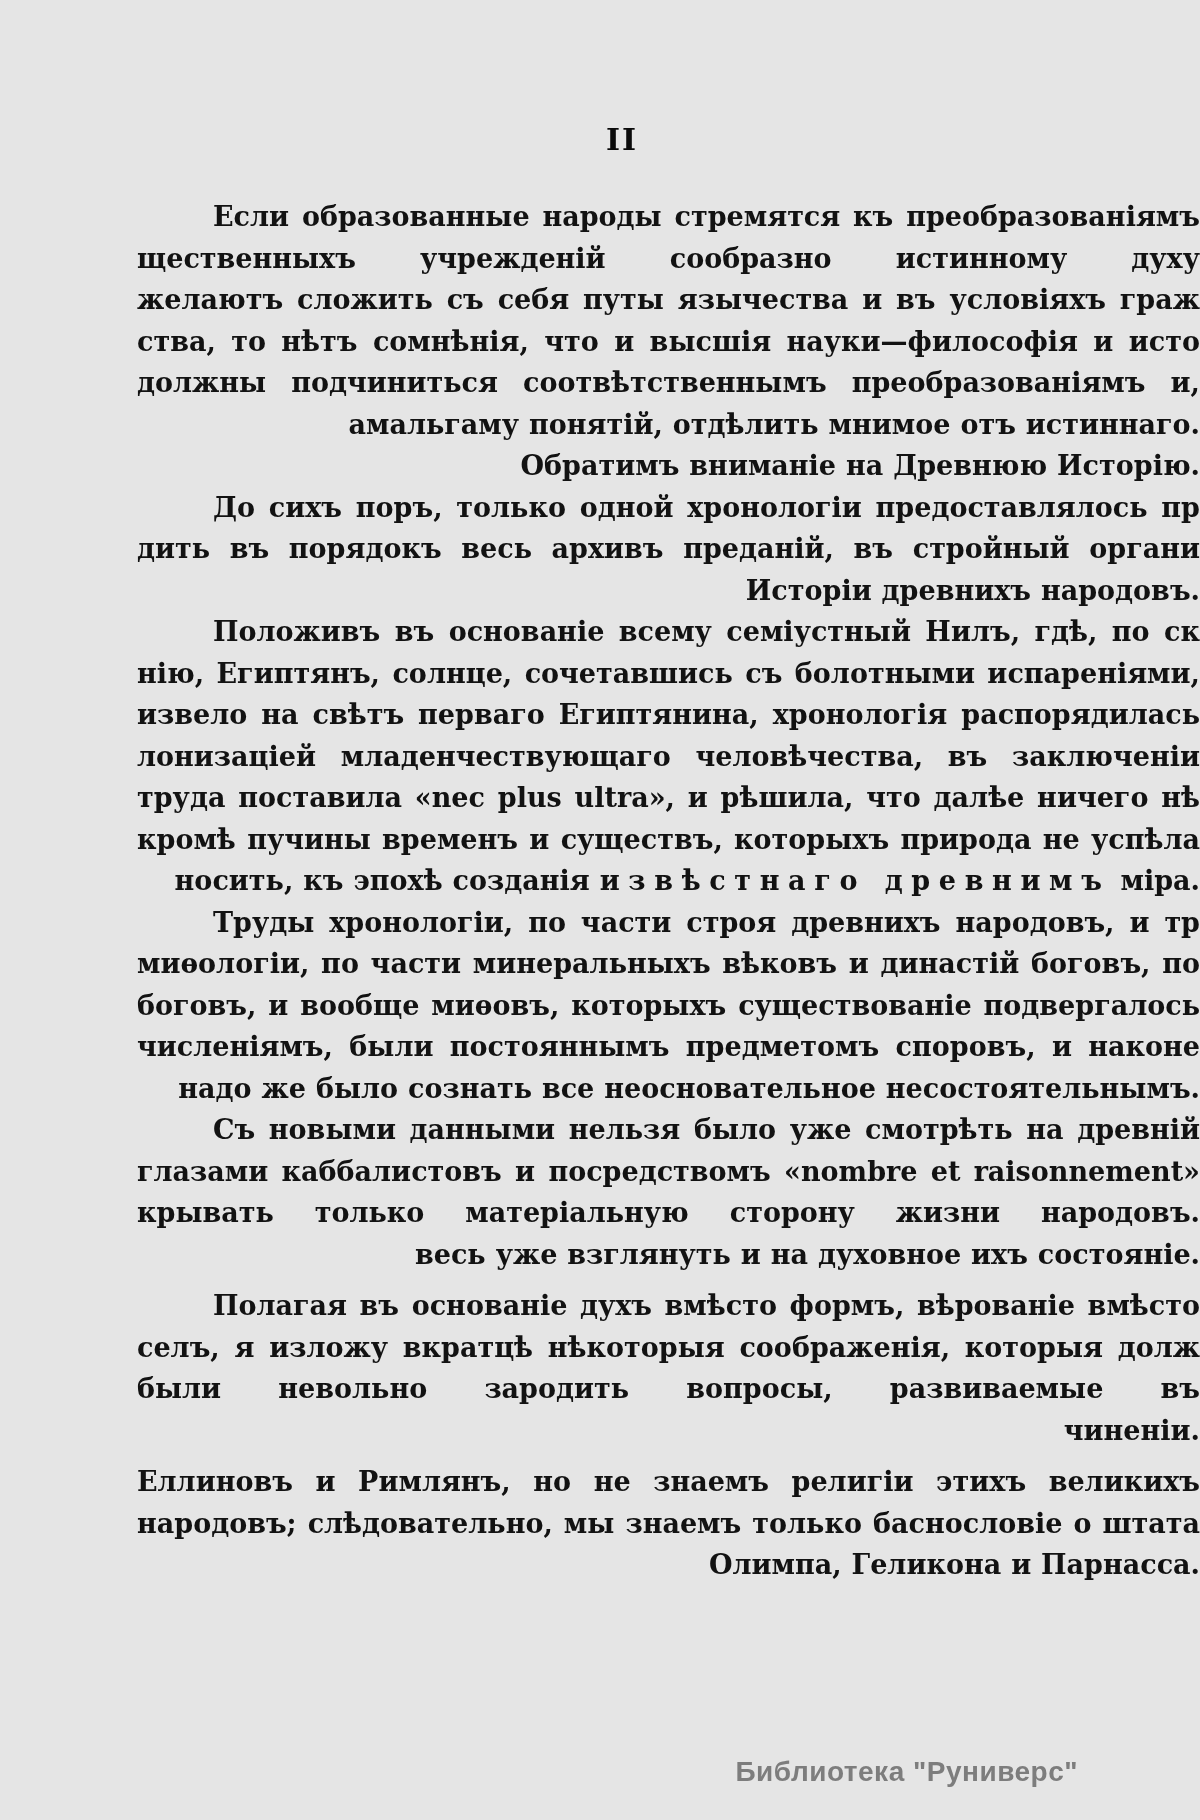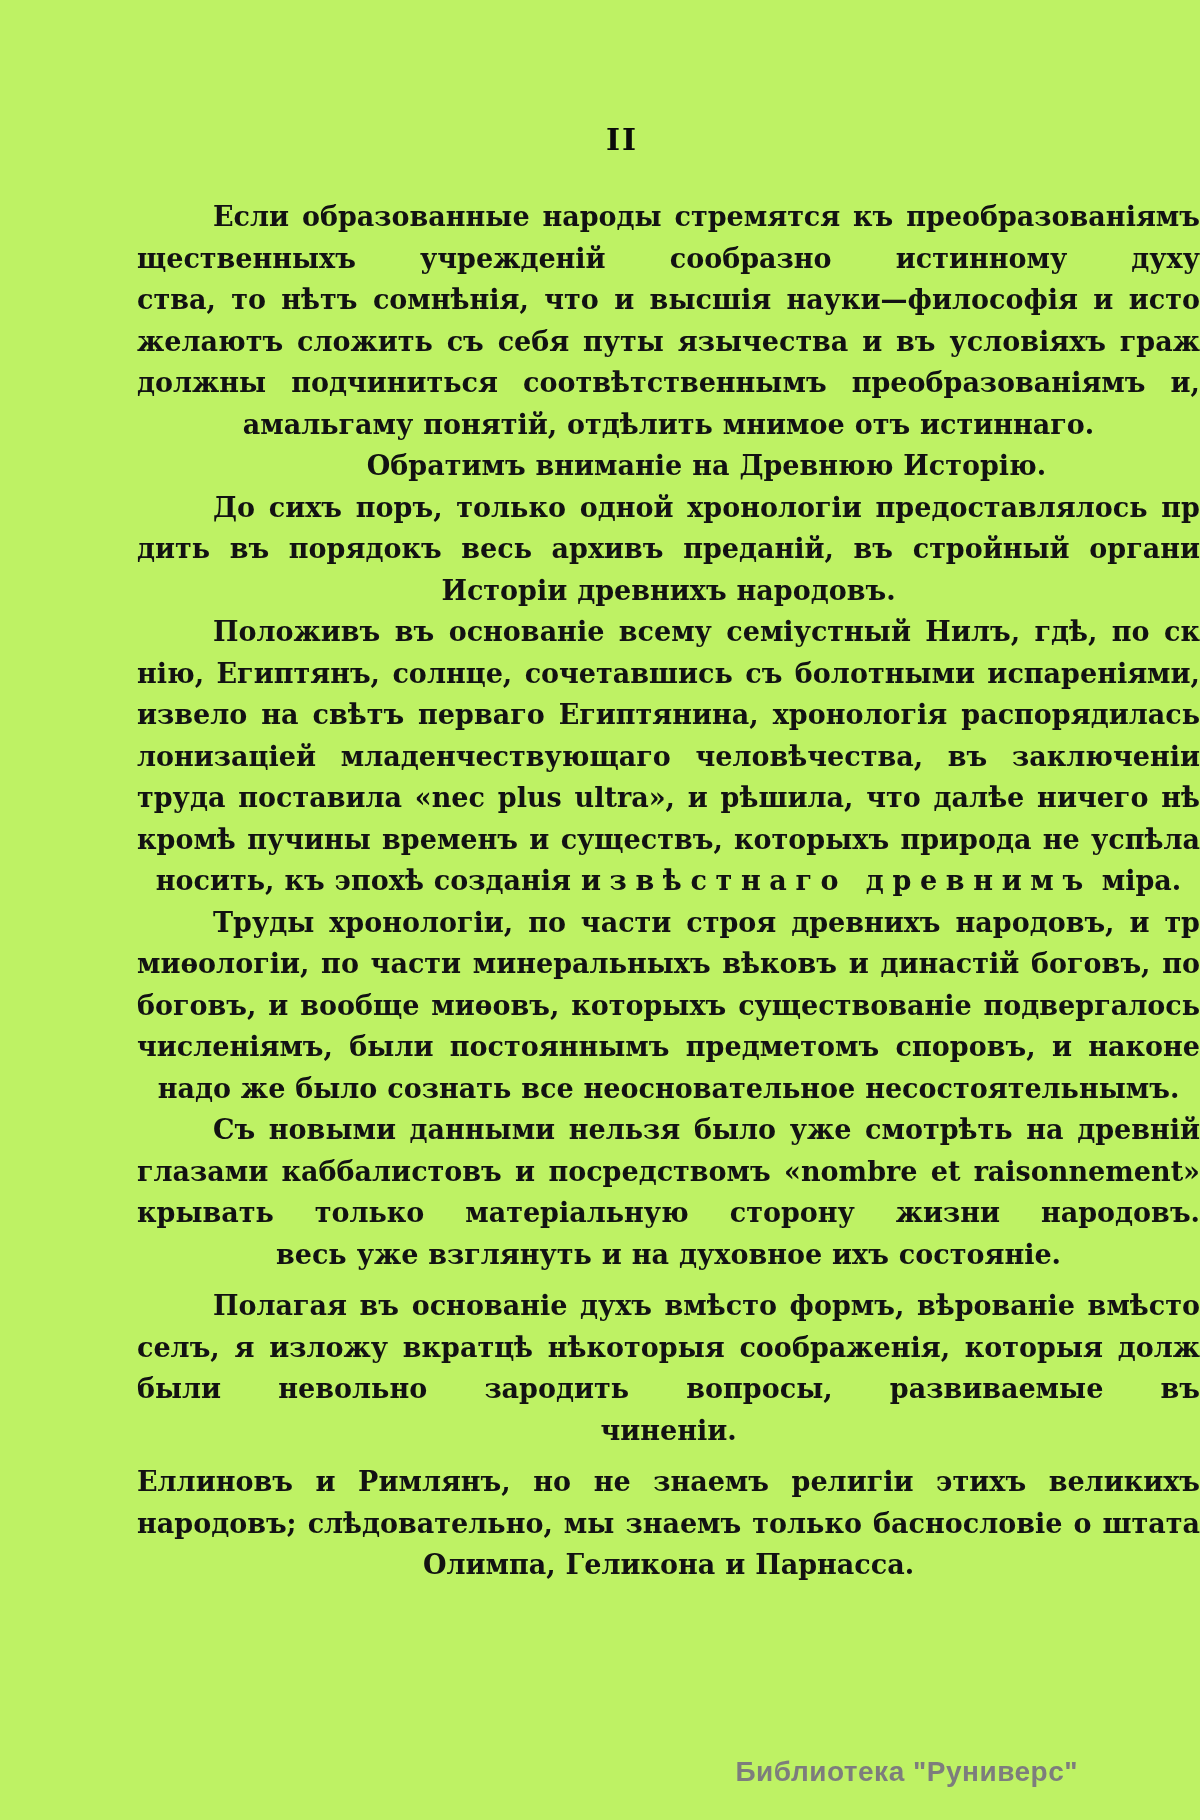--- a/index.html
+++ b/index.html
@@ -7,21 +7,21 @@
     width: 1200px;
     height: 1820px;
     background: #ffffff;
     overflow: hidden;
     position: relative;
     font-family: "DejaVu Serif", serif;
   }
   .page {
     position: absolute;
     inset: 0;
-    background: #bef264;
+    background: #e5e5e5;
   }
   .page-number {
     position: absolute;
     top: 122px;
     left: 0;
     width: 1244px;
     text-align: center;
     font-size: 30px;
     font-weight: bold;
     color: #0a0a0a;
@@ -36,21 +36,21 @@
     font-weight: bold;
     line-height: 41.5px;
     color: #121212;
     text-rendering: optimizeLegibility;
   }
   .paragraph { margin: 0; }
   .paragraph.gap { margin-top: 10px; }
   .line {
     height: 41.5px;
     overflow: hidden;
-    text-align: center;
+    text-align: right;
     word-spacing: 0.02em;
   }
   .line.fill {
     text-align: justify;
     text-align-last: justify;
   }
   .line.indent { text-indent: 76px; }
   .spaced { letter-spacing: 0.32em; }
   .watermark {
     position: absolute;
@@ -66,22 +66,22 @@
 </head>
 <body>
 
 <div class="page">
   <div class="page-number">II</div>
 
   <div class="text-block">
       <div class="paragraph">
         <div class="line indent fill"><span>Если образованные народы стремятся къ преобразованіямъ</span></div>
         <div class="line fill"><span>щественныхъ учрежденій сообразно истинному духу Христіянства</span></div>
+        <div class="line fill"><span>желаютъ сложить съ себя путы язычества и въ условіяхъ граж</span></div>
         <div class="line fill"><span>ства, то нѣтъ сомнѣнія, что и высшія науки—философія и исто</span></div>
-        <div class="line fill"><span>желаютъ сложить съ себя путы язычества и въ условіяхъ граж</span></div>
         <div class="line fill"><span>должны подчиниться соотвѣтственнымъ преобразованіямъ и, разлож</span></div>
         <div class="line"><span>амальгаму понятій, отдѣлить мнимое отъ истиннаго.</span></div>
       </div>
       <div class="paragraph">
         <div class="line indent"><span>Обратимъ вниманіе на Древнюю Исторію.</span></div>
       </div>
       <div class="paragraph">
         <div class="line indent fill"><span>До сихъ поръ, только одной хронологіи предоставлялось пр</span></div>
         <div class="line fill"><span>дить въ порядокъ весь архивъ преданій, въ стройный органи</span></div>
         <div class="line"><span>Исторіи древнихъ народовъ.</span></div>

